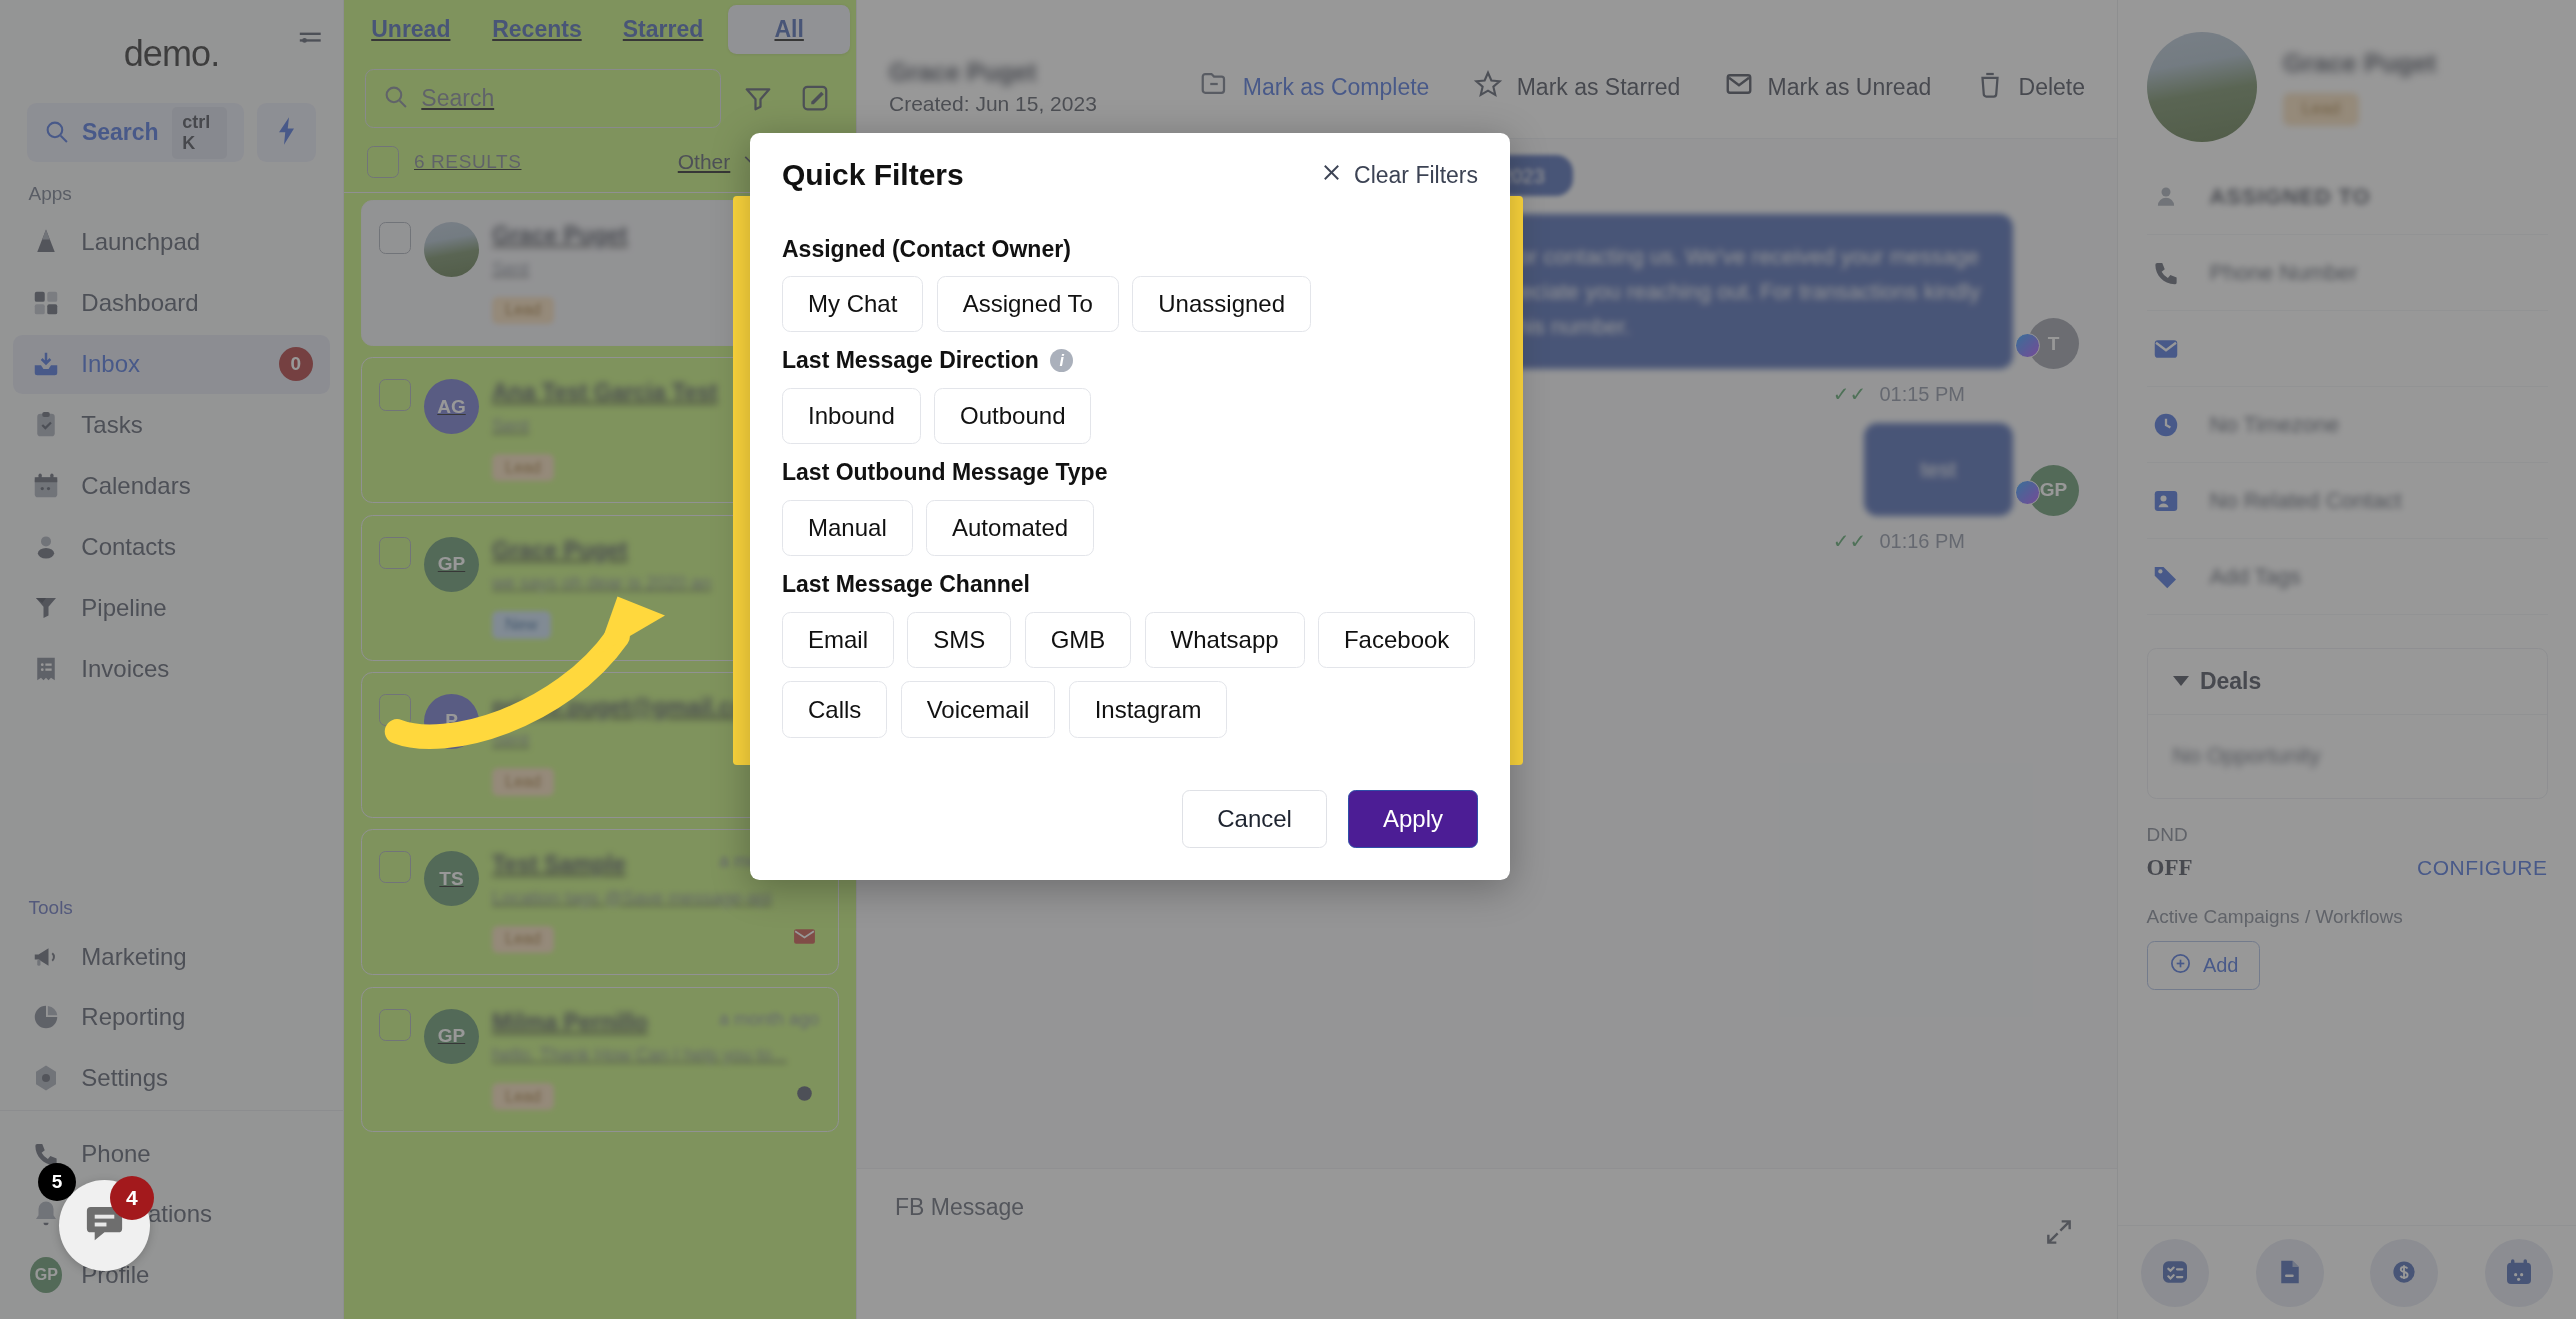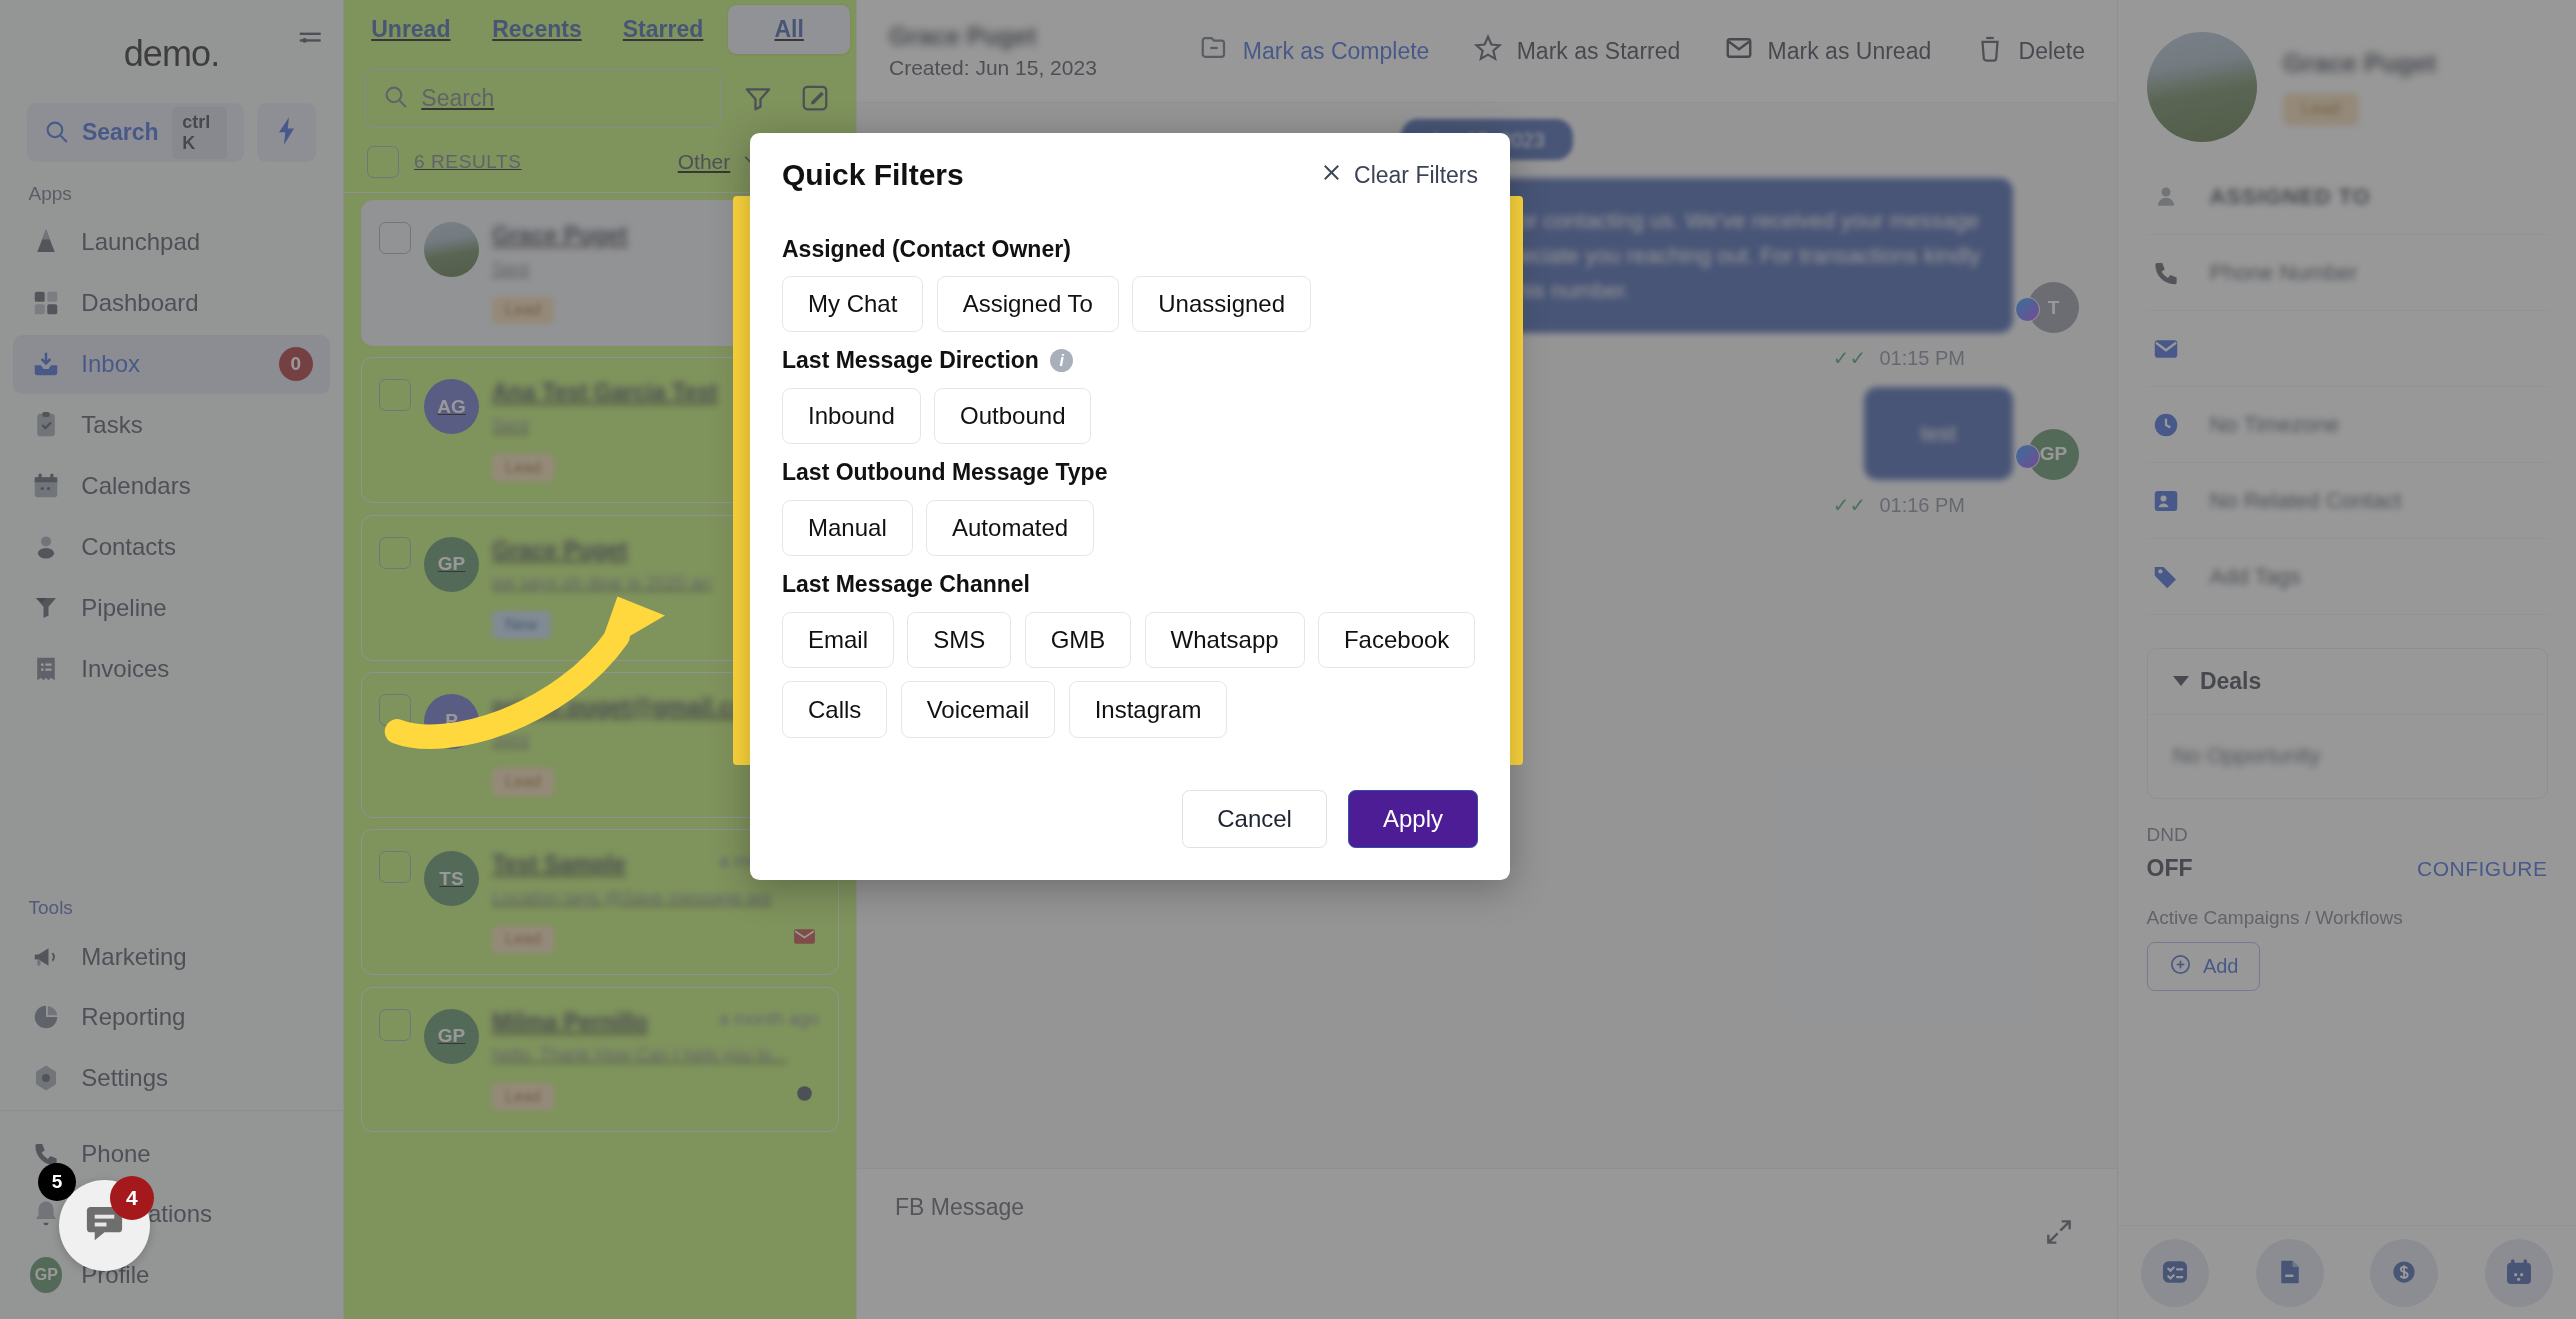--- a/index.html
+++ b/index.html
@@ -80,21 +80,21 @@
   .ci-snip { font-size: 18px; color: #6d7484; filter: blur(3.2px); margin-bottom: 17px; }
   .ci-tag { display:inline-block; background:#f6d9b0; color:#9a6a20; font-size:16px;
       border-radius: 5.7px; padding: 4.7px 13.3px; filter: blur(2.8px); }
   .ci-tag.blue { background:#c3dcf5; color:#2a5d96; }
   .ci-time { position: absolute; right: 19px; top: 21px; font-size: 18px; color: #7a8296; filter: blur(2.8px); }
   .ci-chan { position:absolute; right: 21px; bottom: 25px; width: 25px; height: 25px; }
 
   
   #center { flex: 1; display: flex; flex-direction: column; background: #fff; min-width: 0; }
   .chat-head { height: 103px; display: flex; align-items: center; padding: 8px 32px;
-      border-bottom: 0.9px solid #ebedf1; gap: 19px; }
+      border-bottom: 0.9px solid #ebedf1; gap: 19px; margin-top: 36px; }
   .ch-name { font-size: 25px; font-weight: 700; color: #2b3040; filter: blur(4.3px); }
   .ch-sub { font-size: 21px; color: #3a3f4d; margin-top: 5.7px; }
   .ch-actions { margin-left: auto; display: flex; align-items: center; gap: 44px; }
   .ch-act { display: flex; align-items: center; gap: 13.3px; font-size: 23px; color: #2b3040; cursor: pointer;}
   .ch-act.link { color: #2f5bd7; }
   .chat-body { flex: 1; background: #f7f8fa; position: relative; overflow: hidden; padding: 25px 38px; }
   .msg-row { display: flex; justify-content: flex-end; align-items: flex-end; gap: 15px; margin-bottom: 13.3px; }
   .bubble { background: #2f4fa8; color: #fff; border-radius: 13.3px; padding: 25px 28.5px;
       font-size: 22px; line-height: 1.6; max-width: 608px; filter: blur(3.4px); }
   .bubble.sm { padding: 28.5px 57px; }
@@ -126,21 +126,21 @@
   .rp-row .rv { font-size: 22px; color: #3c4354; filter: blur(3.4px); }
   .rp-row .rv.assigned { font-weight: 700; letter-spacing: 0.9px; color:#2b3040; }
   .rp-card { margin: 25px 28.5px 0 28.5px; border: 0.9px solid #e6e8ee; border-radius: 9.5px; }
   .rp-card-h { padding: 19px 25px; border-bottom: 0.9px solid #eceef2; font-size: 23px;
       font-weight: 700; color:#2b3040; display:flex; align-items:center; gap:11.4px; cursor:pointer;}
   .caret { width:0;height:0;border-left:8.5px solid transparent;border-right:8.5px solid transparent;border-top:10.4px solid #2b3040;}
   .rp-card-b { padding: 28.5px 25px; font-size: 22px; color:#4a5060; filter: blur(3.8px); }
   .rp-sec { padding: 25px 28.5px 0 28.5px; }
   .rp-k { font-size: 19px; color: #6d7484; }
   .rp-dnd { display:flex; align-items:center; margin-top: 9.5px; }
-  .rp-dnd .v { font-size: 23px; font-weight: 700; color:#2b3040; flex:1; }
+  .rp-dnd .v { font-size: 23px; font-weight: 700; color:#2b3040; flex:1;font-family:Liberation Serif, serif; }
   .rp-dnd .cfg { font-size: 21px; color: #2f5bd7; font-weight: 500; letter-spacing:0.5px; cursor:pointer;}
   .add-btn { margin-top: 13.3px; display:inline-flex; align-items:center; gap:11.4px; border:0.9px solid #9db2e0;
       border-radius: 7.6px; padding: 9.5px 21px; color:#2f5bd7; font-size:20px; cursor:pointer;}
   .rp-foot { margin-top: auto; border-top: 0.9px solid #eceef2; display:flex; justify-content: space-around;
       align-items:center; height: 95px; }
   .rp-fico { width: 68px; height: 68px; border-radius: 50%; background: #dfe3f0;
       display:flex;align-items:center;justify-content:center; cursor:pointer;}
 
   
   #modal-wrap { position: absolute; z-index: 60; left: 750px; top: 133px; width: 760px;

